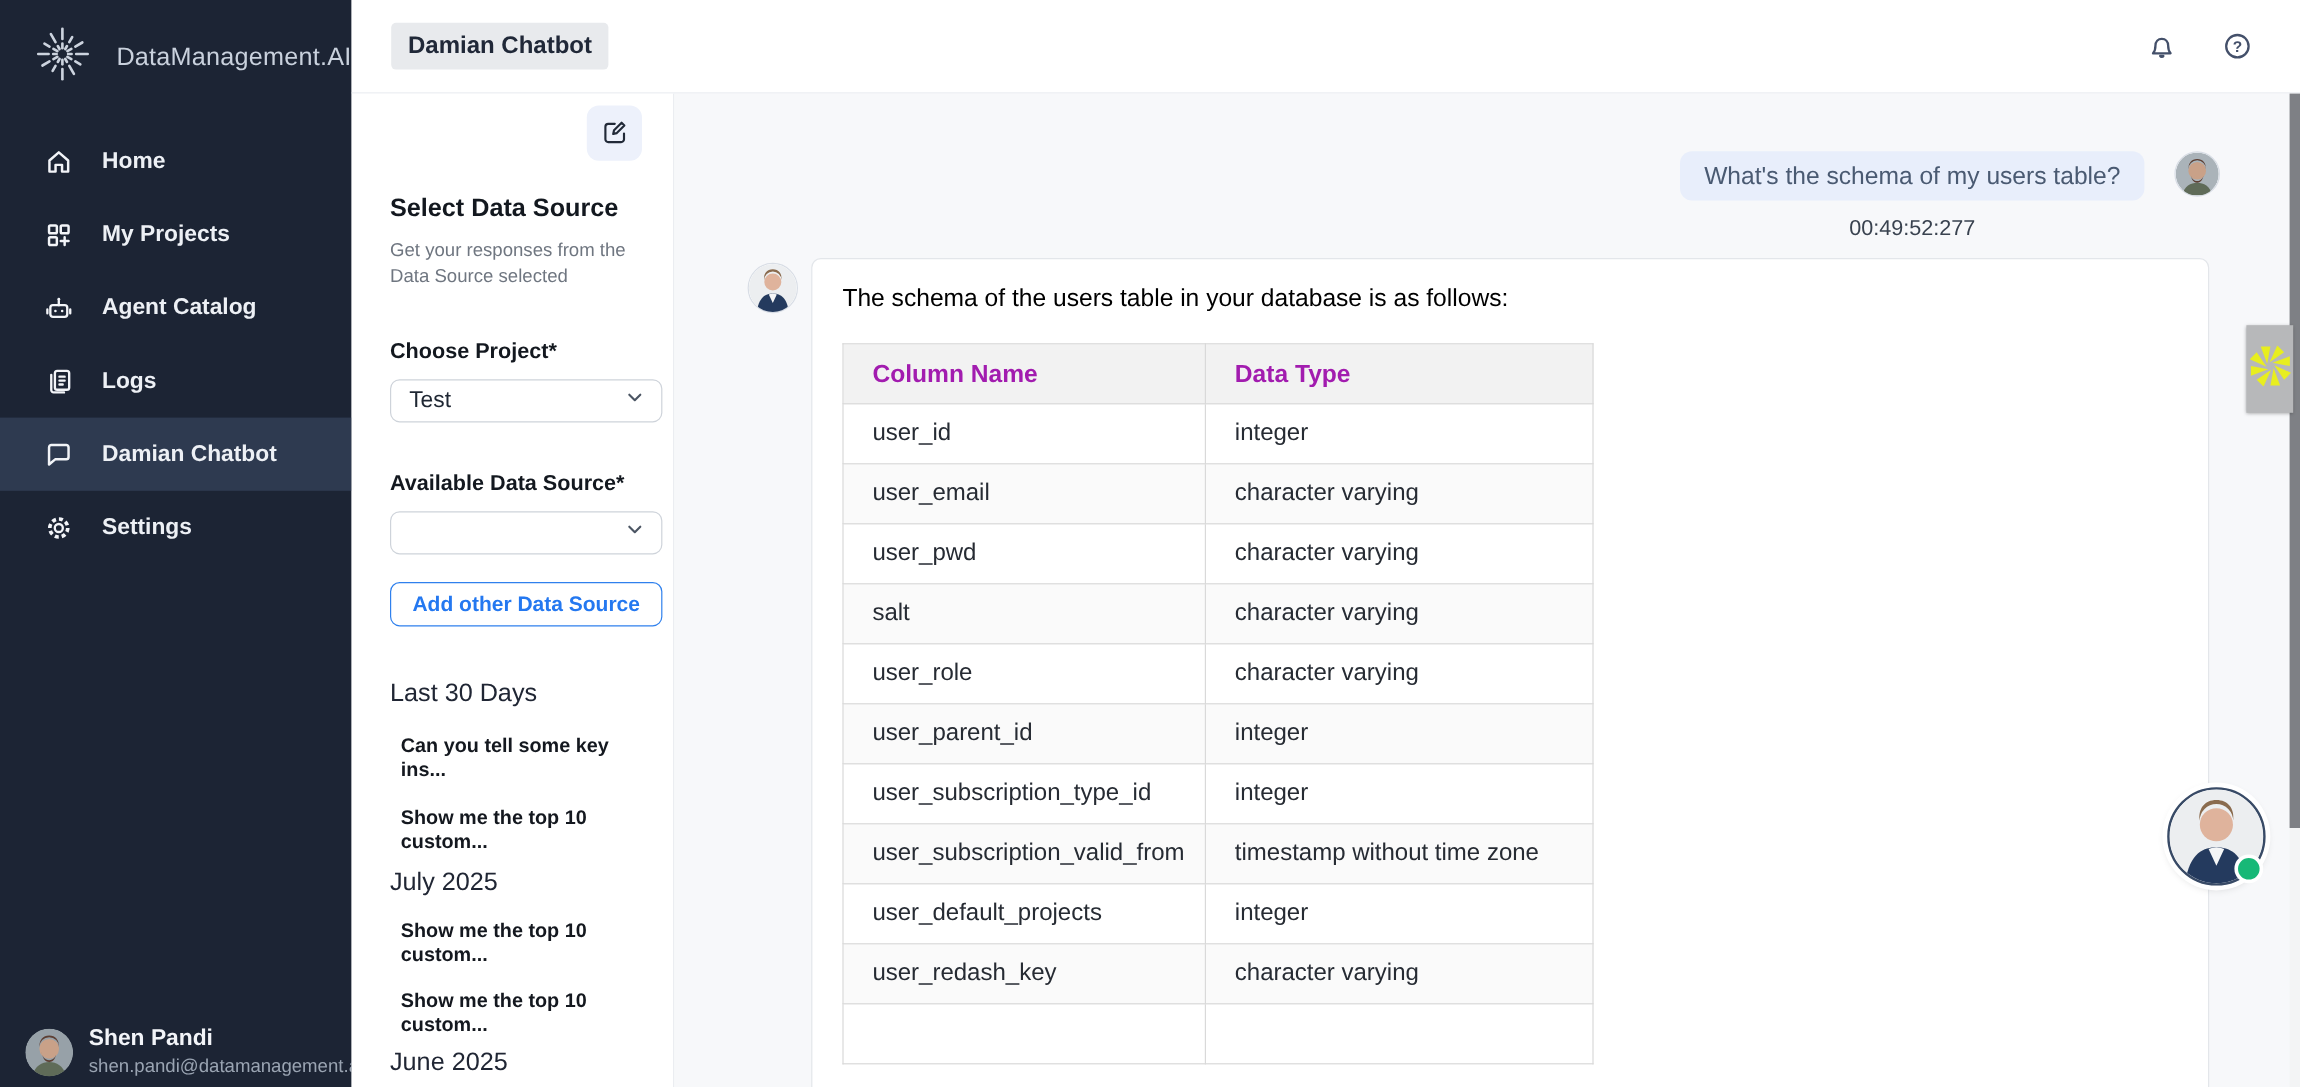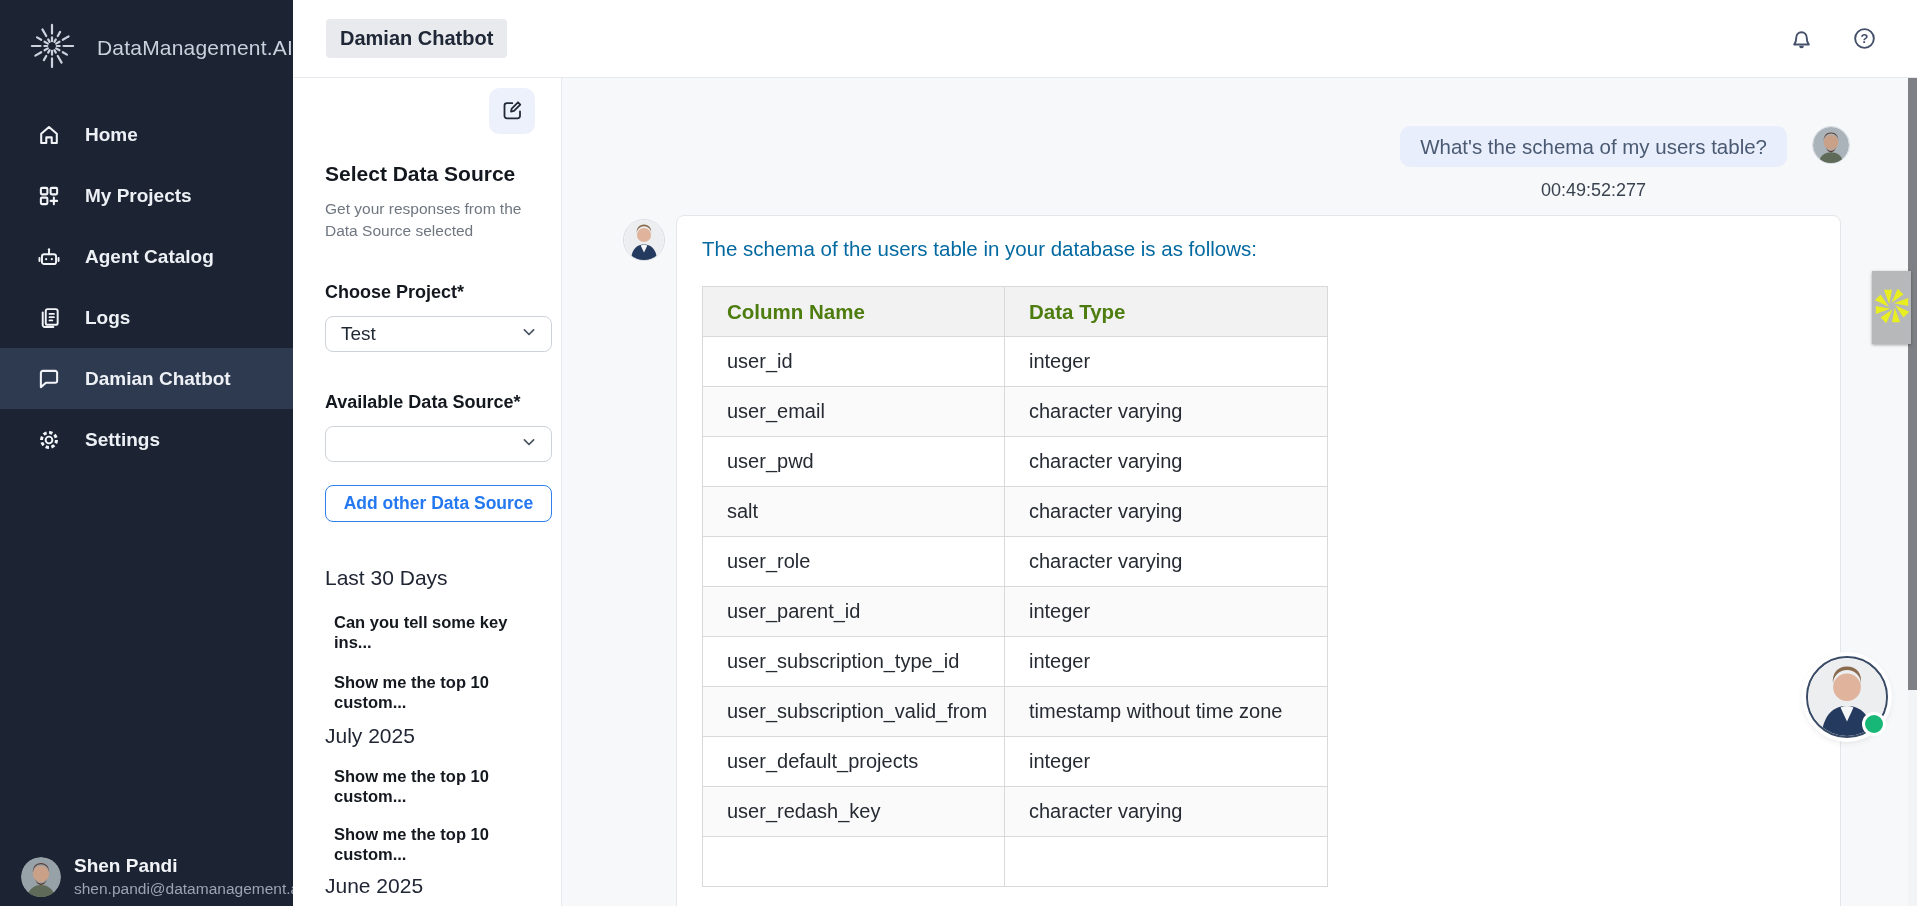--- a/index.html
+++ b/index.html
@@ -49,24 +49,24 @@
   
   .chatarea { flex:1; background:#f7f8fa; position:relative; overflow:hidden; min-width:0; }
   .user-row { display:flex; justify-content:flex-end; align-items:flex-start; gap:25px; padding-right:67px; margin-top:48px; }
   .user-col { display:flex; flex-direction:column; align-items:center; }
   .bubble { background:#e8eefb; color:#4a5a72; font-size:20.5px; height:41px; display:flex; align-items:center; padding:0 20px; border-radius:10px; }
   .timestamp { margin-top:13px; font-size:18px; color:#39424f; }
   .msg-avatar { width:38px; height:38px; border-radius:50%; overflow:hidden; flex-shrink:0; border:1px solid #d8dde5; }
   .bot-row { display:flex; align-items:flex-start; padding-left:61px; margin-top:14px; }
   .bot-avatar { width:42px; height:42px; border-radius:50%; overflow:hidden; margin-top:4px; flex-shrink:0; border:1px solid #d8dde5; background:#fff; }
   .bot-card { margin-left:11px; width:1165px; height:800px; background:#fff; border:1px solid #e3e6ea; border-radius:8px; padding:20px 25px; }
-  .bot-intro { font-size:20.5px; line-height:26px; color:#0369a1; }
+  .bot-intro { font-size:20.5px; line-height:26px; color:#000000; }
   .schema-table { border-collapse:collapse; margin-top:24px; table-layout:fixed; width:625px; }
   .schema-table th, .schema-table td { border:1px solid #d9d9d9; height:50px; text-align:left; padding:0 0 0 24px; vertical-align:middle; }
-  .schema-table th { background:#f2f2f2; font-size:20.5px; font-weight:700; color:#4d7c0f; }
+  .schema-table th { background:#f2f2f2; font-size:20.5px; font-weight:700; color:#a21caf; }
   .schema-table td { font-size:20px; color:#262b33; background:#fff; }
   .schema-table tr:nth-child(even) td { background:#fafafa; }
   .col-name { width:302px; } .col-type { width:323px; }
 
   
   .scrollbar { position:absolute; right:0; top:0; width:9px; height:100%; background:#f3f4f5; }
   .scroll-thumb { position:absolute; left:0; top:0; width:9px; height:612px; background:#7e8085; cursor:pointer; }
   .feedback-tab { position:absolute; right:6px; top:193px; width:39px; height:73px; background:#b7b8ba; display:flex; align-items:center; justify-content:center; box-shadow:0 1px 3px rgba(0,0,0,.35); cursor:pointer; z-index:5; }
   .floating-avatar { position:absolute; right:29px; top:578px; width:82px; height:82px; border-radius:50%; border:2px solid #384a66; box-shadow:0 0 0 4px #fff, 0 2px 8px rgba(0,0,0,.2); z-index:6; cursor:pointer; }
   .floating-avatar .pic { width:100%; height:100%; border-radius:50%; overflow:hidden; }

